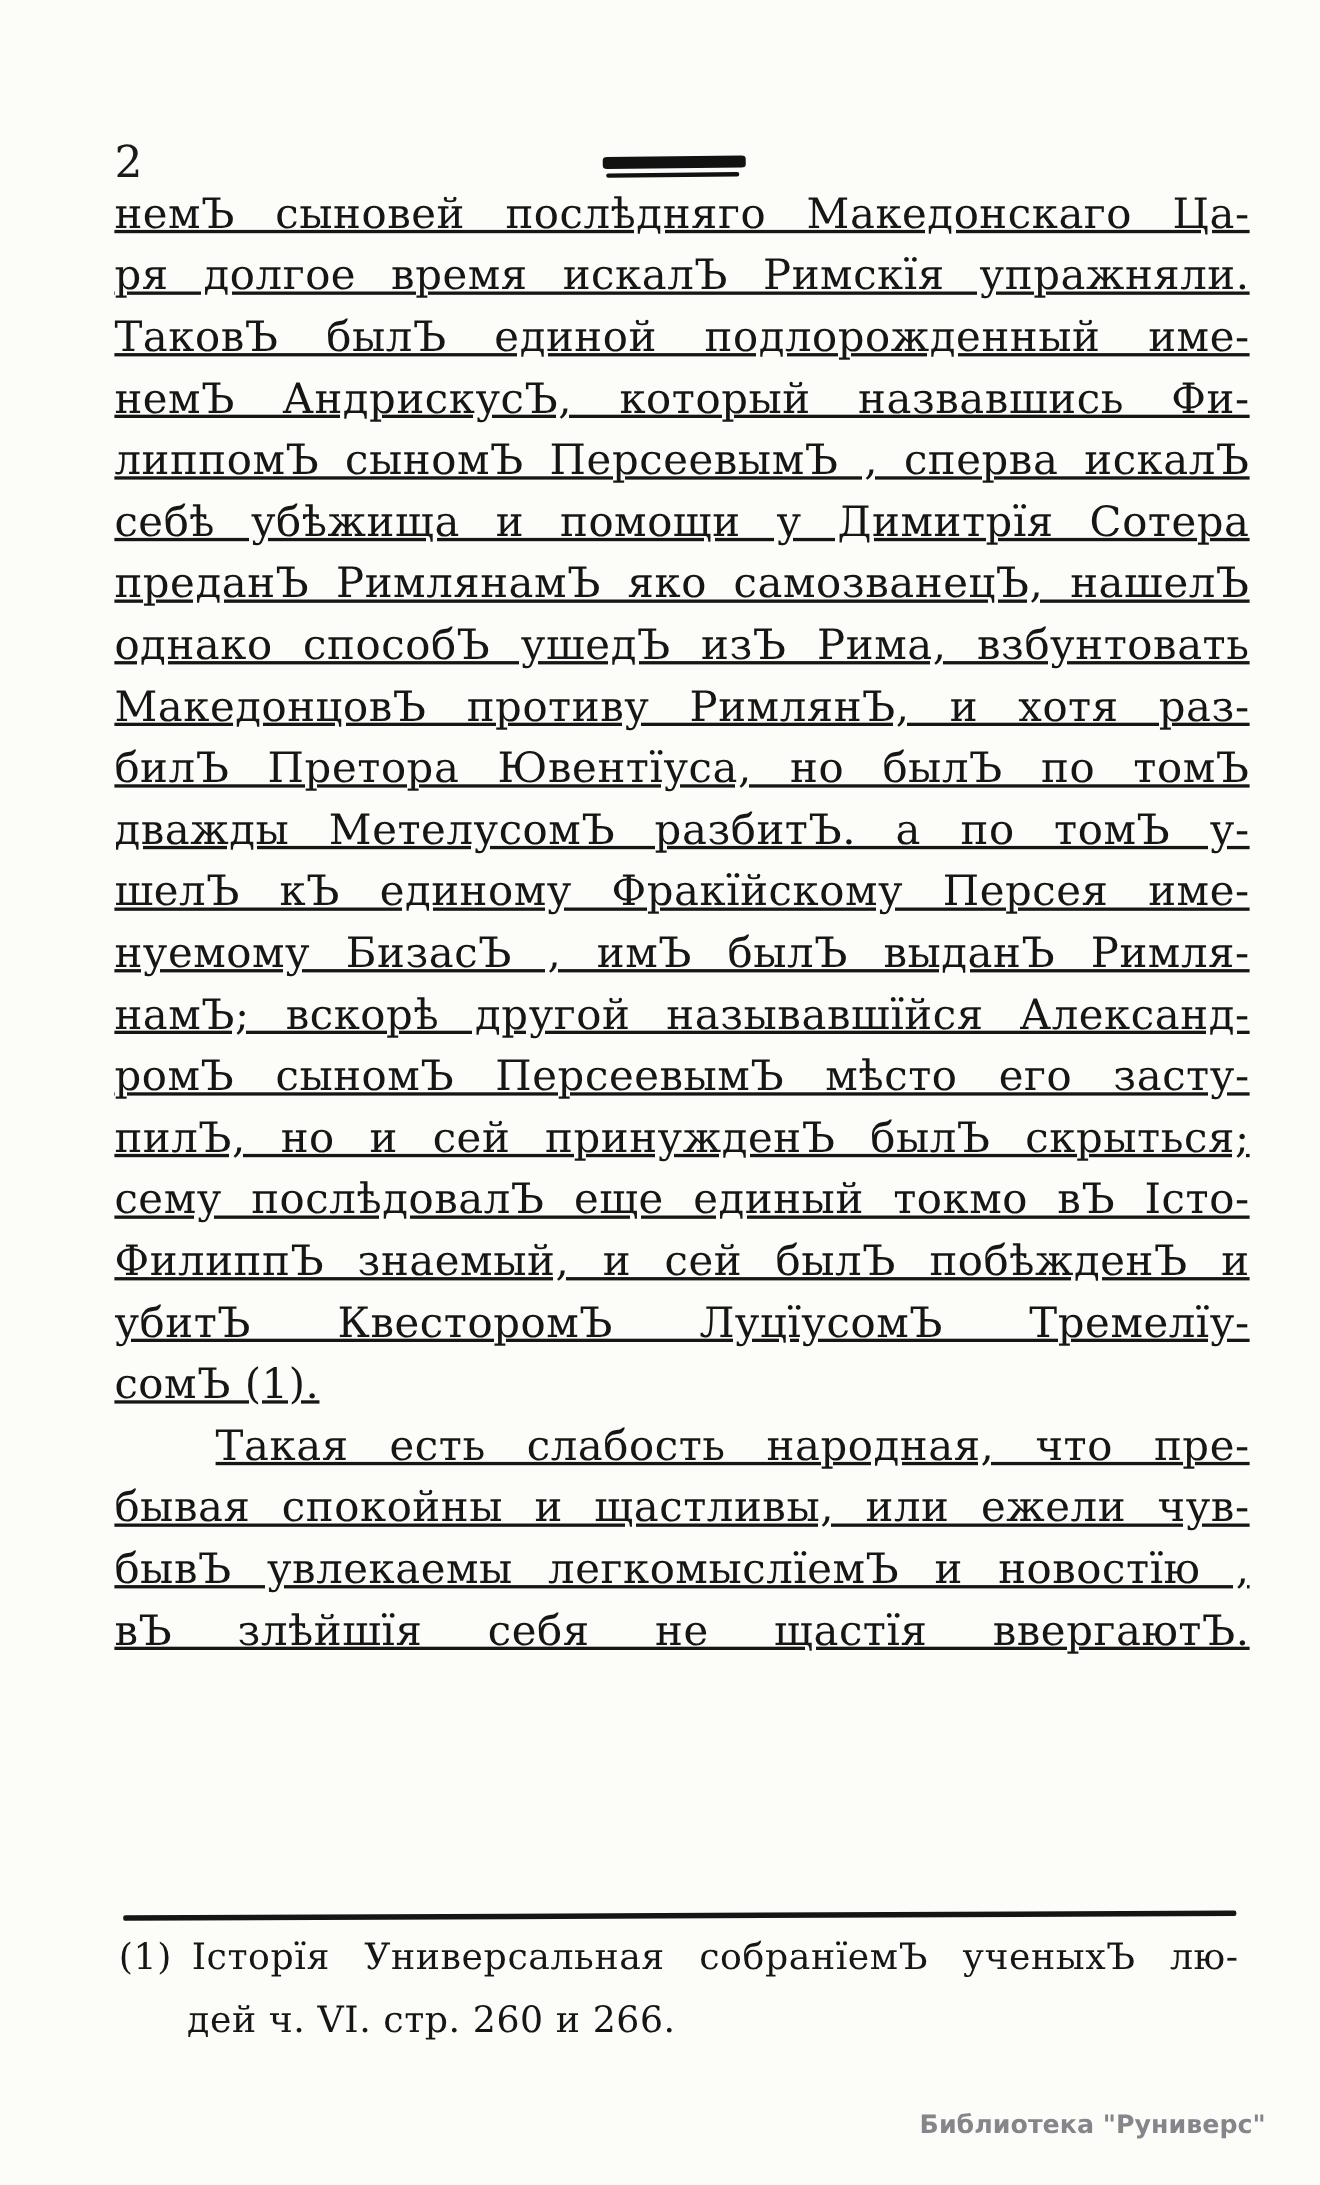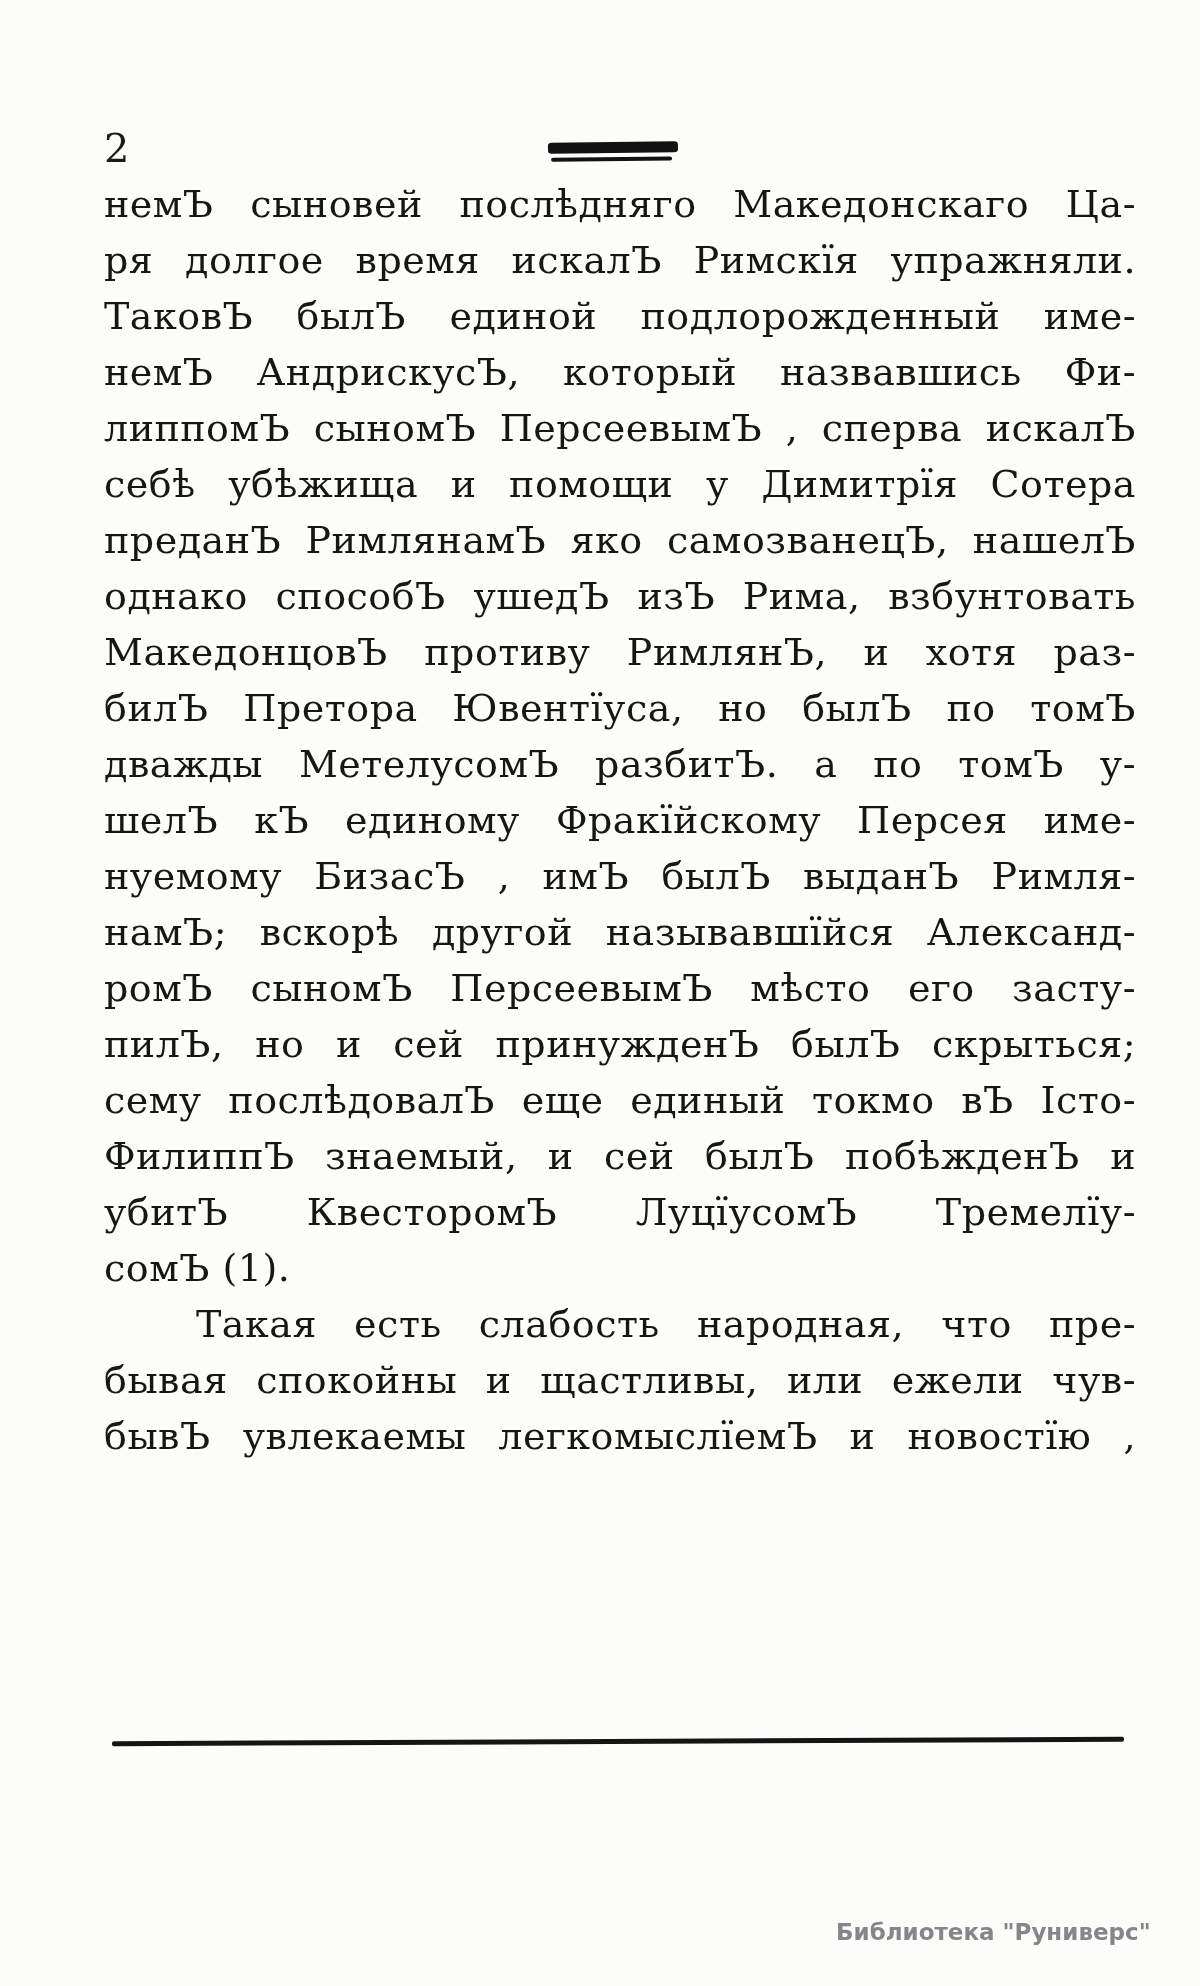--- a/index.html
+++ b/index.html
@@ -42,25 +42,26 @@
   .ornament .bar-thin {
     width: 121px;
     height: 4px;
     background: #121212;
     margin: 4px 0 0 3px;
     border-radius: 2px;
   }
   .text-block {
     position: absolute;
     left: 104px;
-    top: 176px;
+    top: 166px;
     width: 1032px;
     font-size: 38px;
     line-height: 56px;
     letter-spacing: 0.5px;
+    text-decoration: underline;
   }
   .line {
     text-align: justify;
     text-align-last: justify;
     white-space: normal;
     height: 56px;
     overflow: visible;
   }
   .line.no-just {
     text-align: center;
@@ -139,20 +140,25 @@
     <div class="line">намЪ; вскорѣ другой называвшїйся Александ-</div>
     <div class="line">ромЪ сыномЪ ПерсеевымЪ мѣсто его засту-</div>
     <div class="line">пилЪ, но и сей принужденЪ былЪ скрыться;</div>
     <div class="line">сему послѣдовалЪ еще единый токмо вЪ Істо-</div>
     <div class="line">ФилиппЪ знаемый, и сей былЪ побѣжденЪ и</div>
     <div class="line">убитЪ КвесторомЪ ЛуцїусомЪ Тремелїу-</div>
     <div class="line no-just">сомЪ (1).</div>
     <div class="line indent">Такая есть слабость народная, что пре-</div>
     <div class="line">бывая спокойны и щастливы, или ежели чув-</div>
     <div class="line">бывЪ увлекаемы легкомыслїемЪ и новостїю ,</div>
+    <div class="line">вЪ злѣйшїя себя не щастїя ввергаютЪ.</div>
   </div>
 
   <div class="footnote-rule"></div>
 
+  <div class="footnote">
+    <div class="fn-line1"><span class="fn-marker">(1)</span><span>Історїя Универсальная собранїемЪ ученыхЪ лю-</span></div>
+    <div class="fn-line2">дей ч. VI. стр. 260 и 266.</div>
+  </div>
 
   <div class="watermark">Библиотека "Руниверс"</div>
 
 </div>
 
 </body></html>

